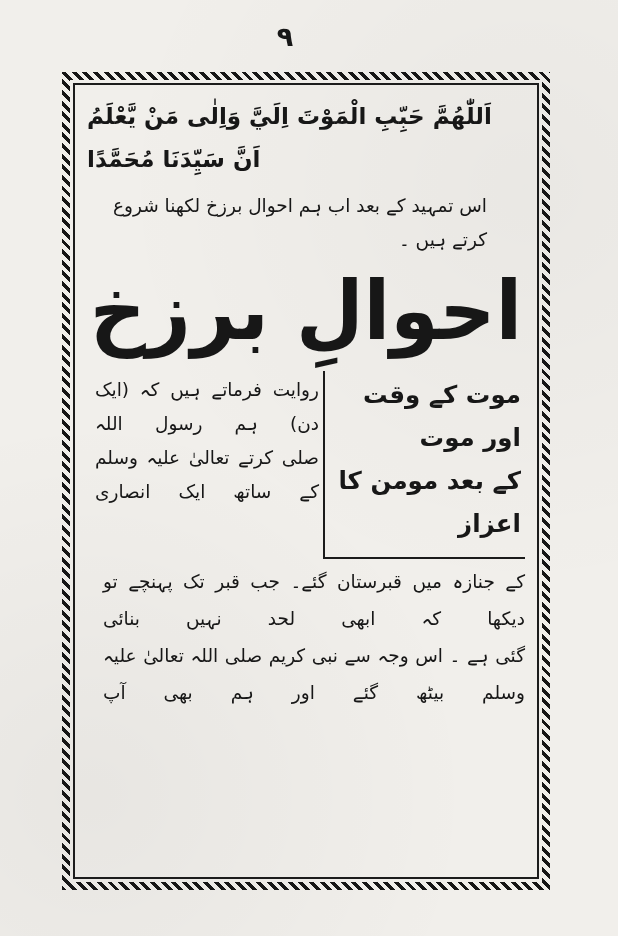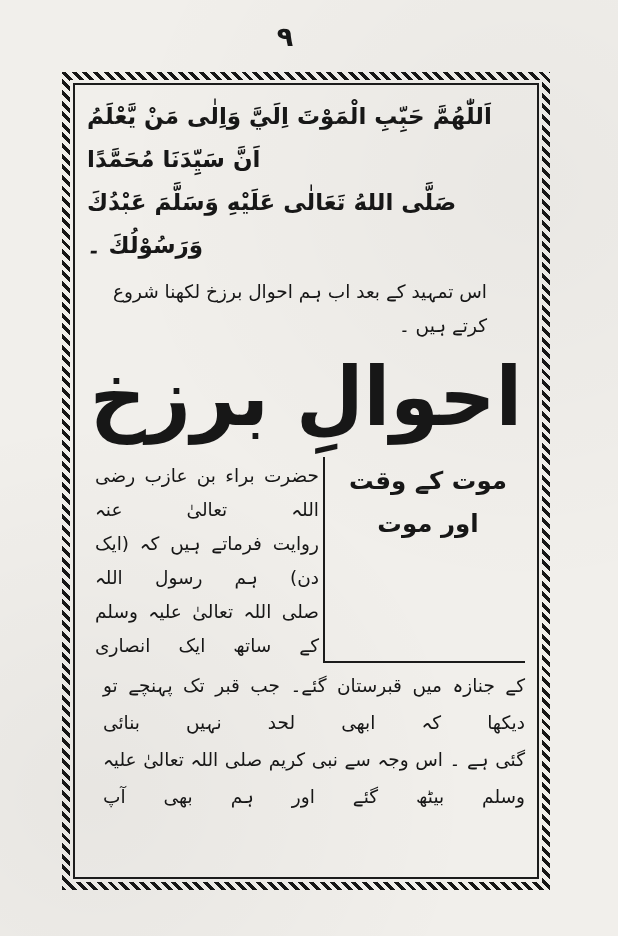--- a/index.html
+++ b/index.html
@@ -51,21 +51,21 @@
   .opening-row{
     display:flex; flex-direction:row; align-items:stretch;
     margin-top:8px;
   }
   .section-heading-box{
     width:202px; box-sizing:border-box;
     border-left:2px solid #1b1b1b;
     border-bottom:2px solid #1b1b1b;
     padding:2px 4px 12px 10px;
     font-weight:bold; font-size:24.5px; line-height:43px;
-    text-align:center;
+    text-align:right;
   }
   .opening-lines{
     flex:1; padding-right:4px; padding-left:8px; padding-top:2px;
   }
   .t-line{
     font-size:18.5px; line-height:34px;
     text-align:justify; text-align-last:justify;
   }
   .body-lines{ margin-top:4px;margin-left:16px; }
   .body-lines .t-line{ line-height:37px; }
@@ -73,36 +73,35 @@
 </head>
 <body>
 
 <div class="page-number">۹</div>
 
 <div class="frame">
   <div class="inner">
 
     <div class="dua">
       <div>اَللّٰهُمَّ حَبِّبِ الْمَوْتَ اِلَيَّ وَاِلٰى مَنْ يَّعْلَمُ اَنَّ سَيِّدَنَا مُحَمَّدًا</div>
-      <div>صَلَّى اللهُ تَعَالٰى عَلَيْهِ وَسَلَّمَ عَبْدُكَ وَرَسُوْلُكَ ۔</div>
     </div>
 
     <div class="intro-line">اس تمہید کے بعد اب ہم احوال برزخ لکھنا شروع کرتے ہیں ۔</div>
 
 
     <div class="chapter-title">احوالِ برزخ</div>
 
     <div class="opening-row">
       <div class="section-heading-box">
         <div>موت کے وقت اور موت</div>
+        <div>کے بعد مومن کا اعزاز</div>
       </div>
       <div class="opening-lines">
-        <div class="t-line">حضرت براء بن عازب رضی اللہ تعالیٰ عنہ</div>
         <div class="t-line">روایت فرماتے ہیں کہ (ایک دن) ہم رسول اللہ</div>
-        <div class="t-line">صلی اللہ تعالیٰ علیہ وسلم کے ساتھ ایک انصاری</div>
+        <div class="t-line">صلی کرتے تعالیٰ علیہ وسلم کے ساتھ ایک انصاری</div>
       </div>
     </div>
 
     <div class="body-lines">
       <div class="t-line">کے جنازہ میں قبرستان گئے۔ جب قبر تک پہنچے تو دیکھا کہ ابھی لحد نہیں بنائی</div>
       <div class="t-line">گئی ہے ۔ اس وجہ سے نبی کریم صلی اللہ تعالیٰ علیہ وسلم بیٹھ گئے اور ہم بھی آپ</div>
 
     </div>
 
   </div>

